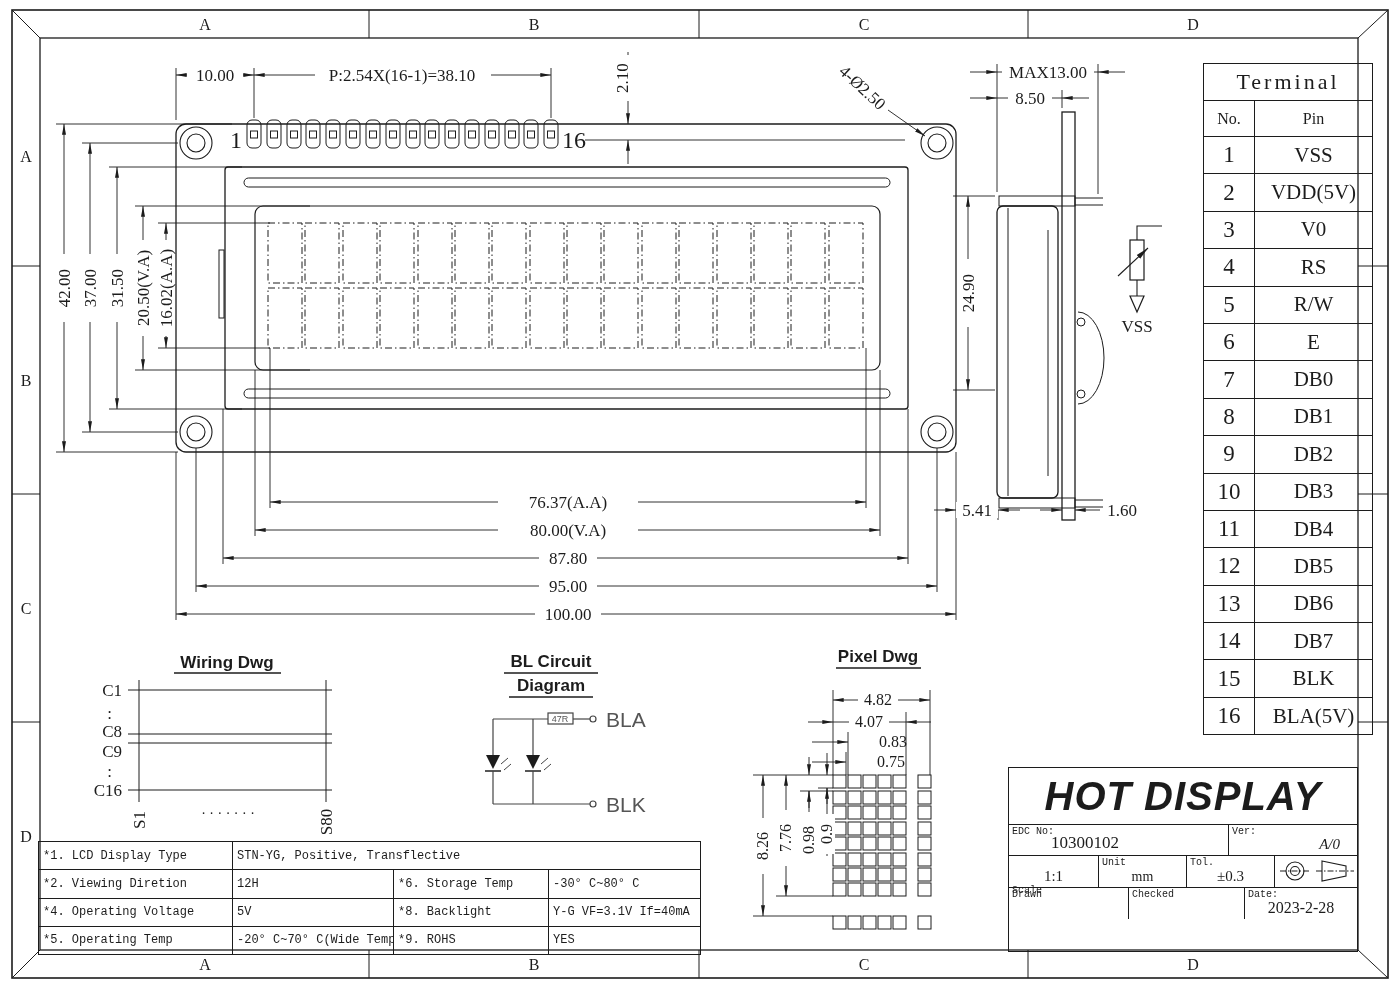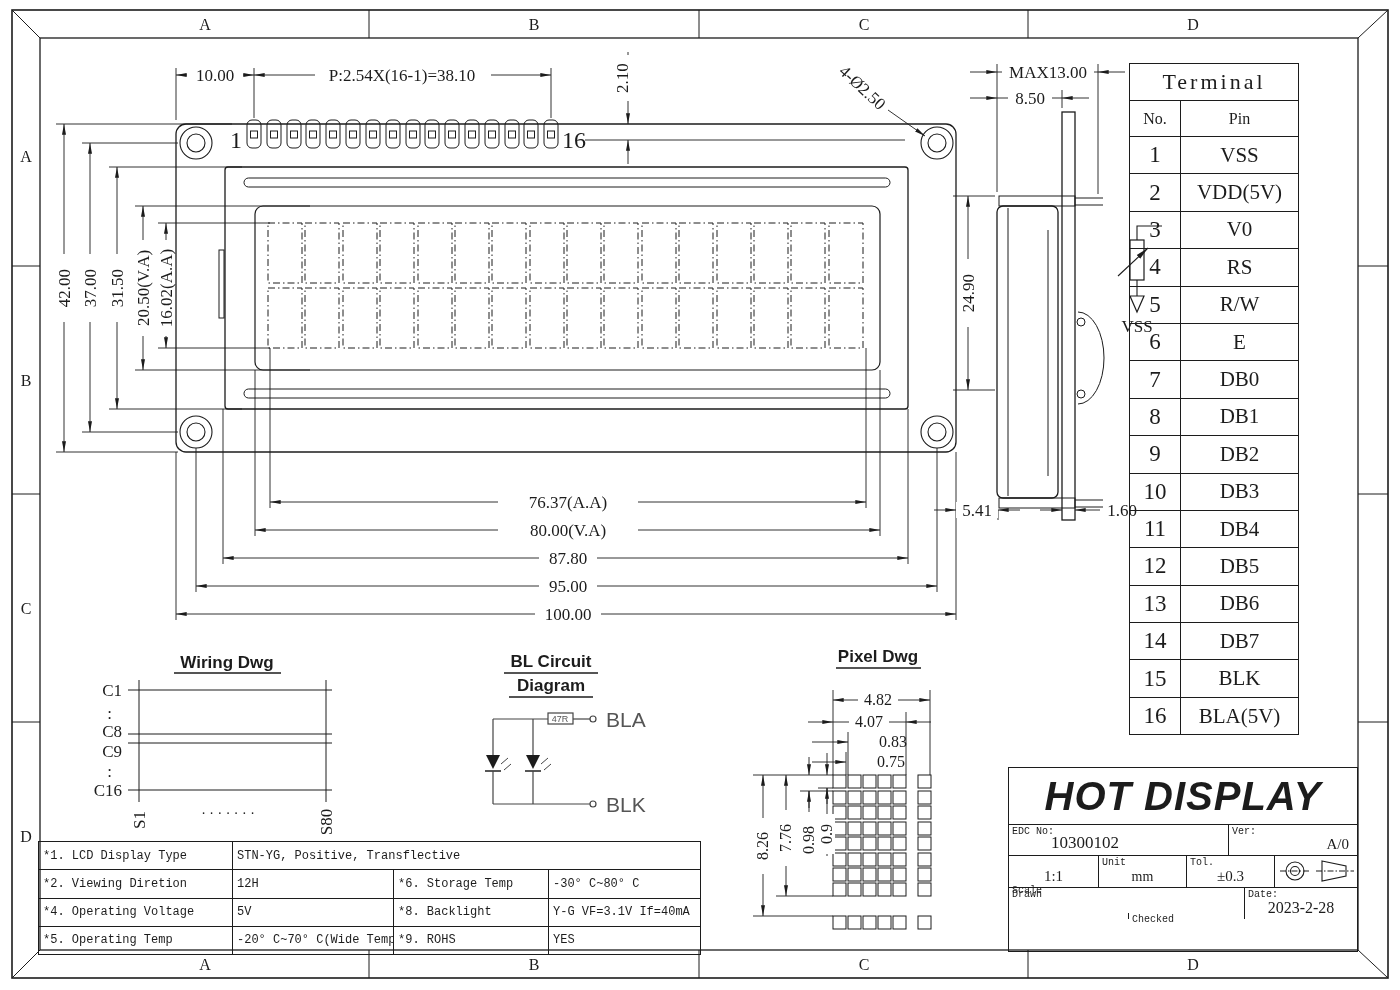--- a/index.html
+++ b/index.html
@@ -8,21 +8,21 @@
   .sheet svg{position:absolute;left:0;top:0;}
   svg text{fill:#1c1c1c;}
   .dt{font-family:"Liberation Serif",serif;font-size:17px;text-anchor:middle;}
   .dts{font-family:"Liberation Serif",serif;font-size:16px;text-anchor:middle;}
   .pin{font-family:"Liberation Serif",serif;font-size:24px;text-anchor:middle;}
   .zone{font-family:"Liberation Serif",serif;font-size:16px;text-anchor:middle;}
   .stitle{font-family:"Liberation Sans",sans-serif;font-size:17px;font-weight:bold;text-anchor:middle;}
   .gray{fill:#555;}
   .cjkw{font-family:"Liberation Sans",sans-serif;font-size:21px;fill:#555;}
   
-  .termtbl{position:absolute;left:1129px;top:63px;width:170px;border-collapse:collapse;
+  .termtbl{position:absolute;left:1203px;top:63px;width:170px;border-collapse:collapse;
            font-family:"Liberation Serif",serif;}
   .termtbl td{border:1.4px solid #1c1c1c;padding:0;text-align:center;}
   .termtbl .tt{height:36px;font-size:22px;letter-spacing:3px;}
   .termtbl .hh{height:36px;font-size:16px;}
   .termtbl .rr td{height:36.4px;font-size:23px;}
   .termtbl .rr td.pn{font-size:21px;}
   
   .specs{position:absolute;left:38px;top:841px;width:662px;height:114px;border-collapse:collapse;
          font-family:Liberation Mono, monospace;table-layout:fixed;}
   .specs td{border:1.2px solid #1c1c1c;font-size:12px;padding:0 4px;white-space:nowrap;overflow:hidden;height:22.8px;}
@@ -515,21 +515,21 @@
 
 <div class="tblock">
   <div class="tb-row company">HOT DISPLAY</div>
   <div class="tb-row" style="height:31px;">
     <div class="tb-cell" style="width:219px;">
       <span class="tb-lab">EDC No:</span>
       <div class="tb-val" style="font-size:17px;text-align:left;padding-left:42px;">10300102</div>
     </div>
     <div class="tb-cell" style="flex:1;">
       <span class="tb-lab">Ver:</span>
-      <div class="tb-val" style="font-size:15px;text-align:right;padding-right:8px;">A/0</div>
+      <div class="tb-val" style="font-size:15px;text-align:right;padding-right:17px;font-style:italic;">A/0</div>
     </div>
   </div>
   <div class="tb-row" style="height:32px;">
     <div class="tb-cell" style="width:89px;margin-top:28px;">
       <span class="tb-lab">Scale</span>
       <div class="tb-val" style="font-size:15px;">1:1</div>
     </div>
     <div class="tb-cell" style="width:88px;">
       <span class="tb-lab">Unit</span>
       <div class="tb-val" style="font-size:14px;">mm</div>
@@ -547,21 +547,21 @@
           <path d="M46,5 L70,10 L70,20 L46,25 Z"></path>
           <line x1="40" y1="15" x2="78" y2="15" stroke-dasharray="6 2 1.5 2"></line>
         </g>
       </svg>
     </div>
   </div>
   <div class="tb-row" style="height:32px;">
     <div class="tb-cell" style="width:119px;">
       <span class="tb-lab">Drawn</span>
     </div>
-    <div class="tb-cell" style="width:116px;margin-top:25px;">
+    <div class="tb-cell" style="width:116px;">
       <span class="tb-lab">Checked</span>
     </div>
     <div class="tb-cell" style="flex:1;">
       <span class="tb-lab">Date:</span>
       <div class="tb-val" style="font-size:16px;">2023-2-28</div>
     </div>
   </div>
 </div>
 
 </div>

